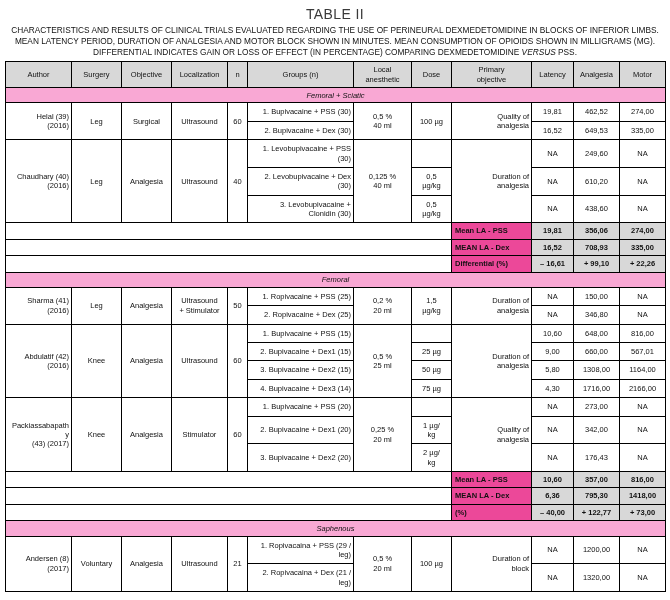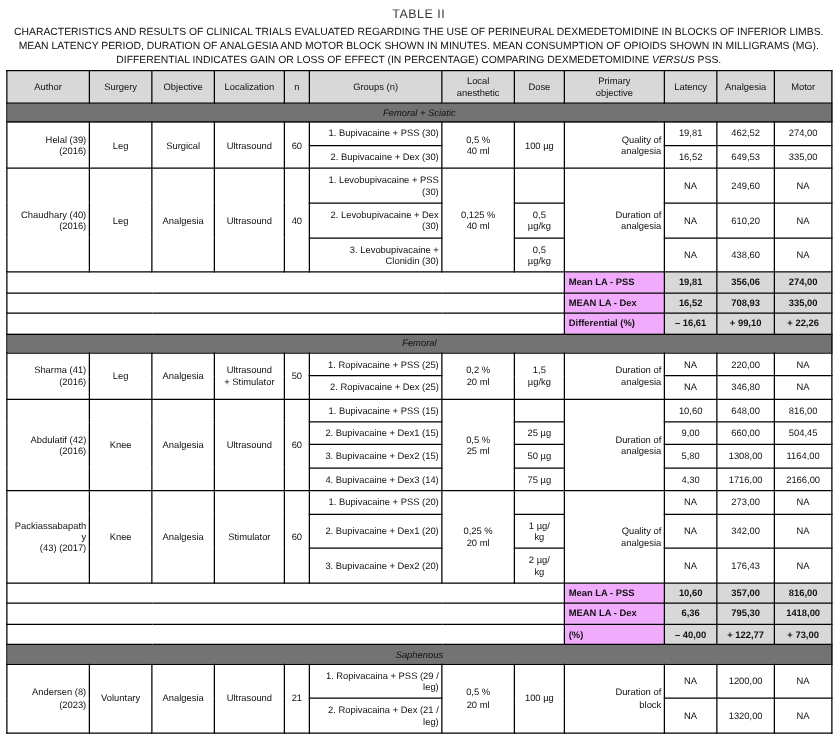--- a/index.html
+++ b/index.html
@@ -4,39 +4,39 @@
 <style>
   html, body { background: #ffffff; }
   body {
     width: 670px; height: 600px; margin: 0;
     font-family: "Liberation Sans", sans-serif;
     color: #111;
     overflow: hidden;
   }
   .page { padding: 6px 5px 0 5px; }
   .title {
-    font-size: 10px; color: #3a3a3a; text-align: center;
+    font-size: 14px; color: #3a3a3a; text-align: center;
     letter-spacing: .4px; margin-bottom: 3px;
   }
   .caption {
     font-size: 8.3px; line-height: 1.3; text-align: center;
     margin: 0 1px 4px 1px;
   }
   .it { font-style: italic; margin-top: 44px; }
   table { width: 660px; border-collapse: collapse; table-layout: fixed; }
   th, td {
     border: 1px solid #000;
     font-size: 7.5px; line-height: 1.25;
     padding: 4px 2px; vertical-align: middle; text-align: center;
     white-space: pre-line; word-wrap: break-word;
   }
   th { background: #d8d8d8; font-weight: 400; padding: 3px 1px; }
   td.l { text-align: right; padding-left: 3px; }
-  .section-cell { background: #737373; font-style: italic; padding: 2.5px; margin-top: 26px; }
-  .sum-label { background: #f0abfc; font-weight: 700; text-align: left; padding: 3px 2px 3px 3px; }
+  .section-cell { background: #f9a8d4; font-style: italic; padding: 2.5px; margin-top: 26px; }
+  .sum-label { background: #ec4899; font-weight: 700; text-align: left; padding: 3px 2px 3px 3px; }
   .sum-val  { background: #d8d8d8; font-weight: 700; padding: 3px 1px; }
   td.blank { background: #fff; }
   .footnote { font-size: 7.6px; margin-top: 3px; }
 </style>
 </head>
 <body>
 
 <div class="page">
 
   <div class="title">TABLE II</div>
@@ -169,21 +169,21 @@
 + Stimulator</td>
           <td rowspan="2">50</td>
           <td class="l">1. Ropivacaine + PSS (25)</td>
           <td rowspan="2">0,2 %
 20 ml</td>
           <td rowspan="2">1,5
 µg/kg</td>
           <td class="l" rowspan="2">Duration of
 analgesia</td>
           <td>NA</td>
-          <td>220,00</td>
+          <td>150,00</td>
           <td>NA</td>
         </tr>
         <tr>
           <td class="l">2. Ropivacaine + Dex (25)</td>
           <td>NA</td>
           <td>346,80</td>
           <td>NA</td>
         </tr>
         <tr>
           <td class="l" rowspan="4">Abdulatif (42)
@@ -200,21 +200,21 @@
 analgesia</td>
           <td>10,60</td>
           <td>648,00</td>
           <td>816,00</td>
         </tr>
         <tr>
           <td class="l">2. Bupivacaine + Dex1 (15)</td>
           <td rowspan="1">25 µg</td>
           <td>9,00</td>
           <td>660,00</td>
-          <td>504,45</td>
+          <td>567,01</td>
         </tr>
         <tr>
           <td class="l">3. Bupivacaine + Dex2 (15)</td>
           <td rowspan="1">50 µg</td>
           <td>5,80</td>
           <td>1308,00</td>
           <td>1164,00</td>
         </tr>
         <tr>
           <td class="l">4. Bupivacaine + Dex3 (14)</td>
@@ -275,21 +275,21 @@
           <td class="sum-label">(%)</td>
           <td class="sum-val">– 40,00</td>
           <td class="sum-val">+ 122,77</td>
           <td class="sum-val">+ 73,00</td>
         </tr>
         <tr>
           <td class="section-cell" colspan="12">Saphenous</td>
         </tr>
         <tr>
           <td class="l" rowspan="2">Andersen (8)
-(2023)</td>
+(2017)</td>
           <td rowspan="2">Voluntary</td>
           <td rowspan="2">Analgesia</td>
           <td rowspan="2">Ultrasound</td>
           <td rowspan="2">21</td>
           <td class="l">1. Ropivacaina + PSS (29 / leg)</td>
           <td rowspan="2">0,5 %
 20 ml</td>
           <td rowspan="2">100 µg</td>
           <td class="l" rowspan="2">Duration of
 block</td>

